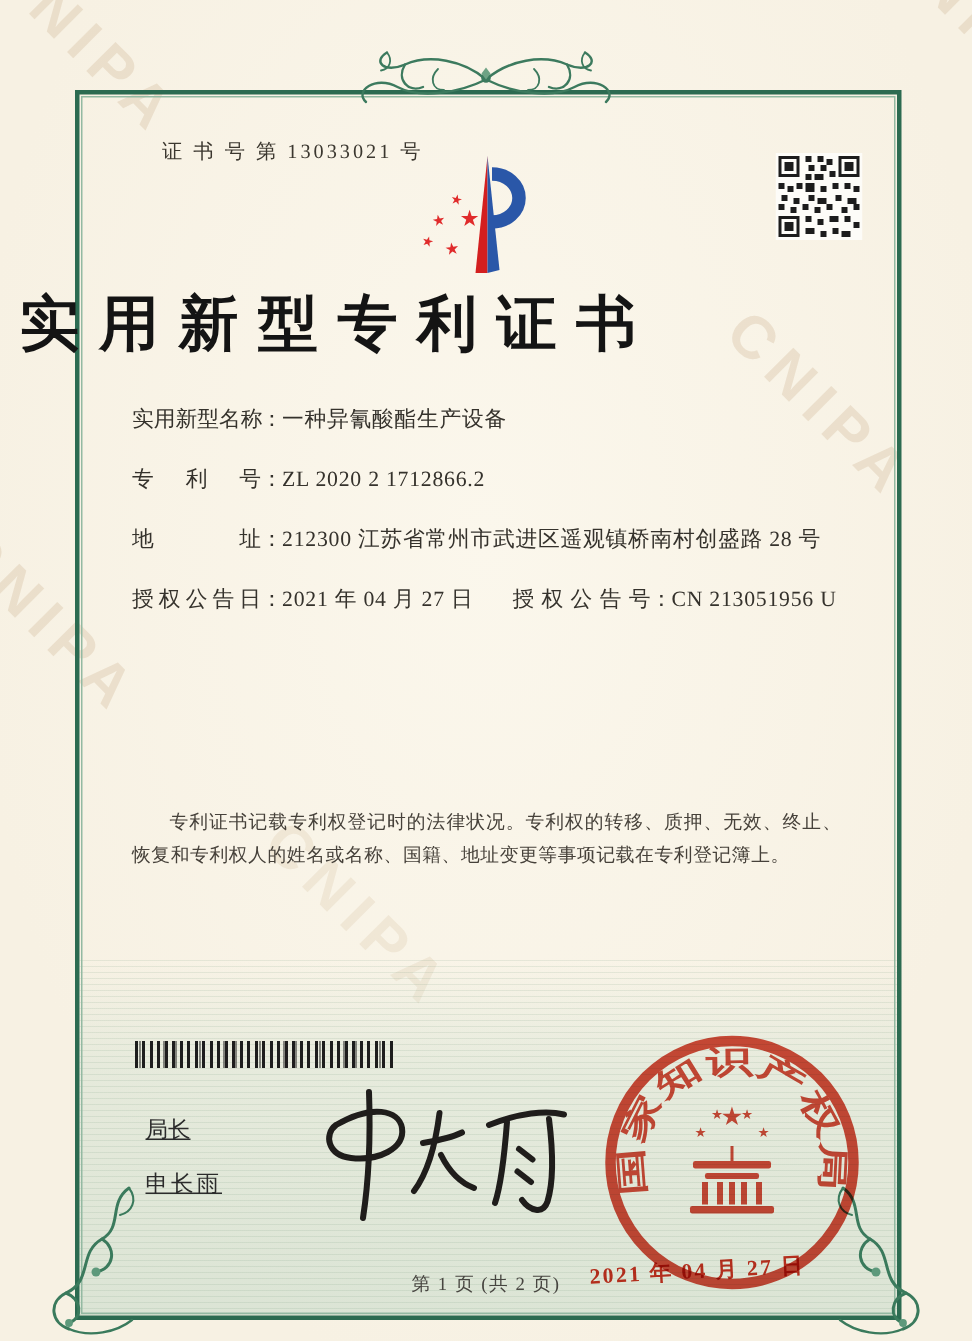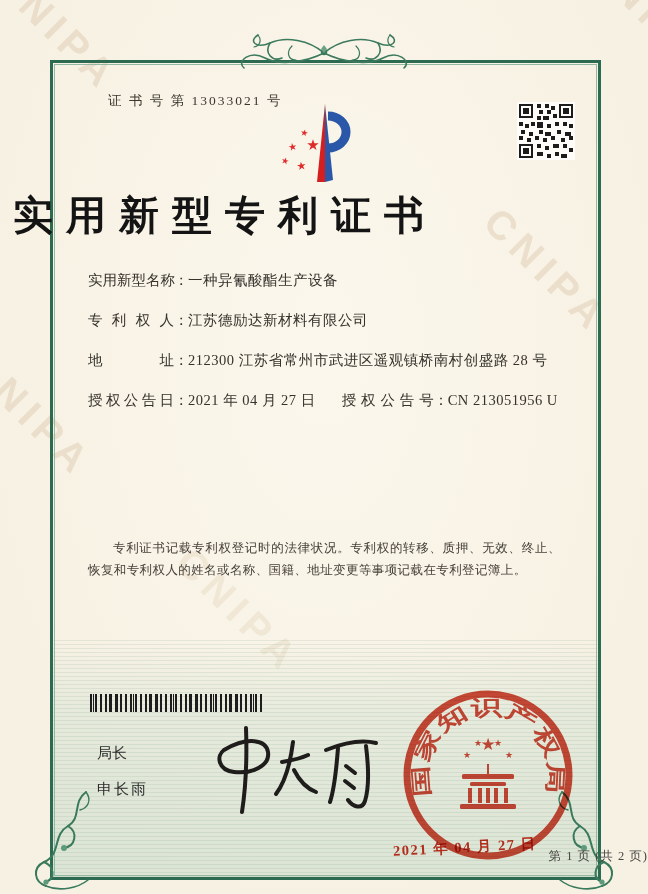--- a/index.html
+++ b/index.html
@@ -73,33 +73,33 @@
   
   .barcode{
     position:absolute;left:90px;top:694px;width:172px;height:18px;z-index:4;
     background-image:
       repeating-linear-gradient(90deg,#1d1d1d 0 2px,rgba(0,0,0,0) 2px 5px),
       repeating-linear-gradient(90deg,#1d1d1d 0 1px,rgba(0,0,0,0) 1px 8px);
     background-position:0 0,3px 0;
   }
   
   .signer{position:absolute;left:97px;top:744px;z-index:4;
-    font-family:"Liberation Sans","DejaVu Sans",sans-serif;color:#2b2b2b;}
+    font-family:"Liberation Sans","DejaVu Sans",sans-serif;color:#2b2b2b;text-decoration:underline;}
   .signer-title{font-size:15px;margin-bottom:17px;}
   .signer-name{font-size:15px;letter-spacing:2px;}
   .signature{position:absolute;left:196px;top:722px;width:190px;height:100px;z-index:5;}
   .seal{position:absolute;left:399px;top:686px;width:178px;height:178px;z-index:6;
     opacity:.92;mix-blend-mode:multiply;}
   .seal-date{
     position:absolute;left:393px;top:838px;z-index:7;white-space:nowrap;
     font-size:14.5px;font-weight:bold;color:#cf3322;letter-spacing:1.5px;
     transform:rotate(-3deg);mix-blend-mode:multiply;
   }
   .page-info{
-    position:absolute;left:0;right:0;top:848px;z-index:4;text-align:right;
+    position:absolute;left:0;right:0;top:848px;z-index:4;text-align:center;
     font-size:12.5px;color:#474540;letter-spacing:1px;
   }
 </style>
 </head>
 <body>
 
 <div class="page">
 
   <span class="watermark wm1">CNIPA</span>
   <span class="watermark wm2">CNIPA</span>
@@ -215,21 +215,21 @@
     </g>
   </svg>
 
   <h1 class="title">实用新型专利证书</h1>
 
   <div class="fields">
     <div class="frow">
       <span class="flabel">实用新型名称</span><span class="fcolon">：</span><span class="fvalue">一种异氰酸酯生产设备</span>
     </div>
     <div class="frow">
-      <span class="flabel">专利权人</span><span class="fcolon">：</span><span class="fvalue">江苏德励达新材料有限公司</span>
+      <span class="flabel">专利号</span><span class="fcolon">：</span><span class="fvalue">ZL 2020 2 1712866.2</span>
     </div>
     <div class="frow">
       <span class="flabel">地址</span><span class="fcolon">：</span><span class="fvalue">212300 江苏省常州市武进区遥观镇桥南村创盛路 28 号</span>
     </div>
     <div class="frow">
       <span><span class="flabel">授权公告日</span><span class="fcolon">：</span><span class="fvalue">2021 年 04 月 27 日</span></span><span class="pair2"><span class="flabel">授权公告号</span><span class="fcolon">：</span><span class="fvalue">CN 213051956 U</span></span>
     </div>
   </div>
 
   <div class="paras">

